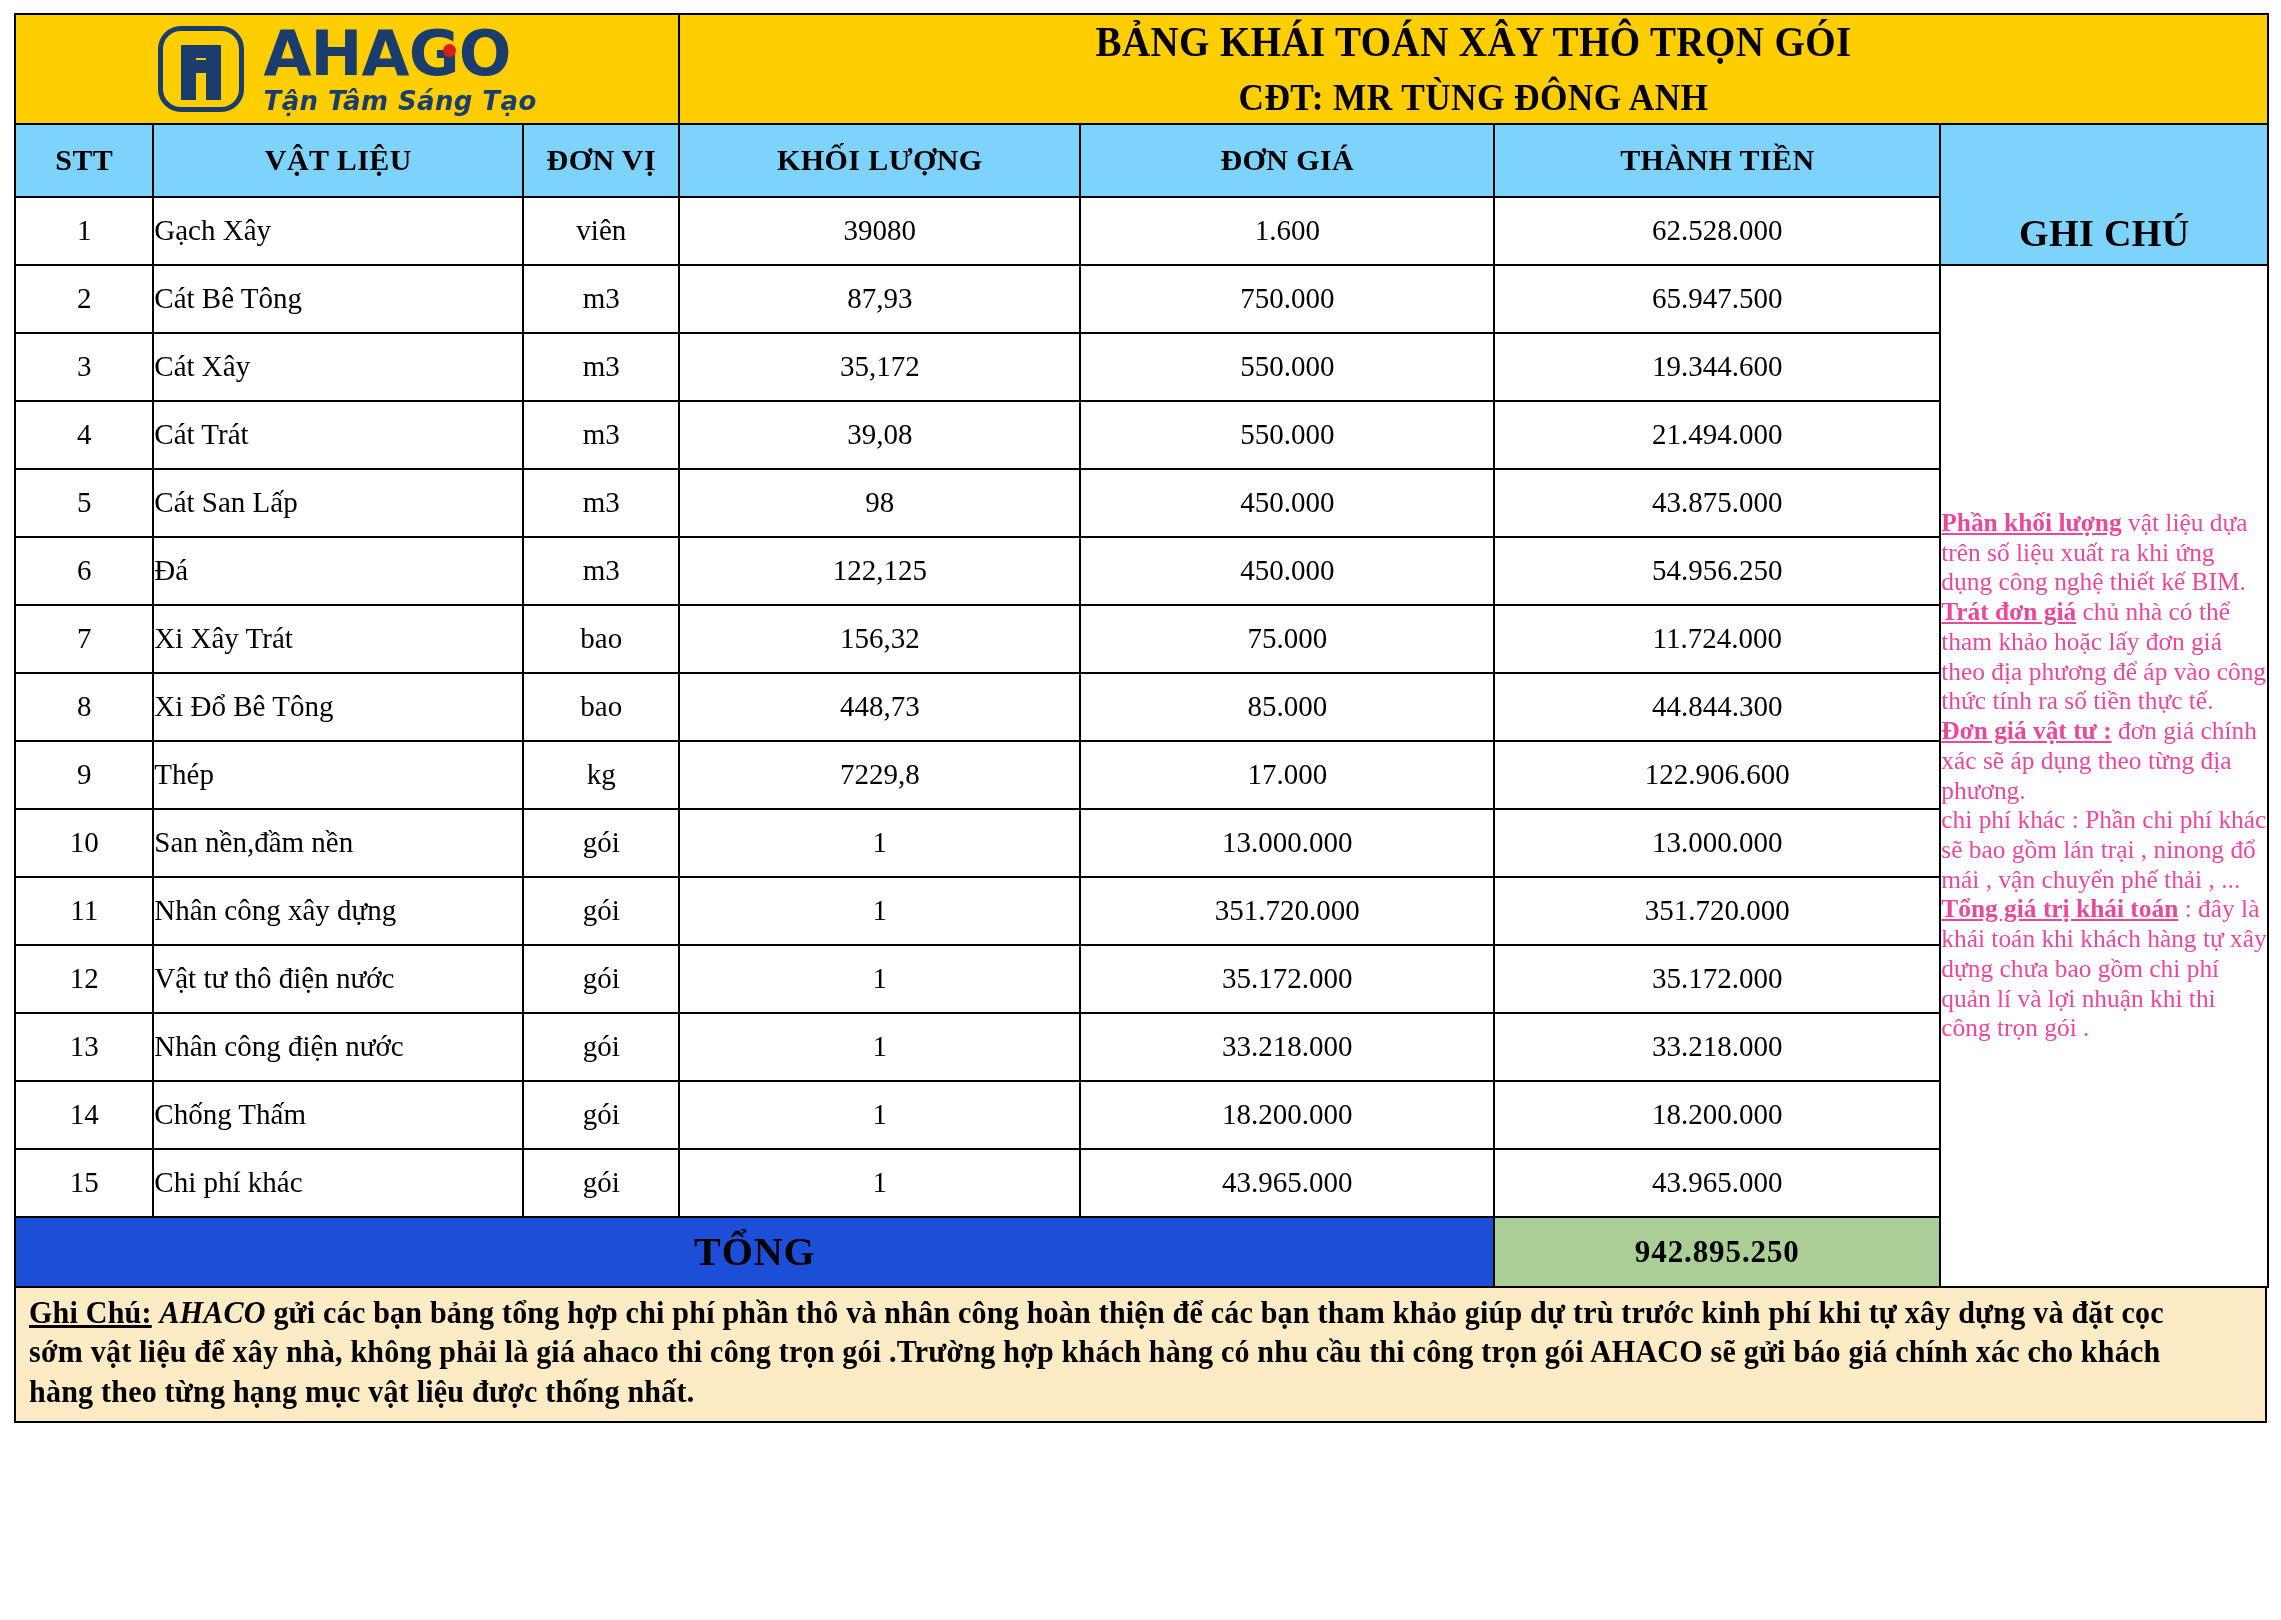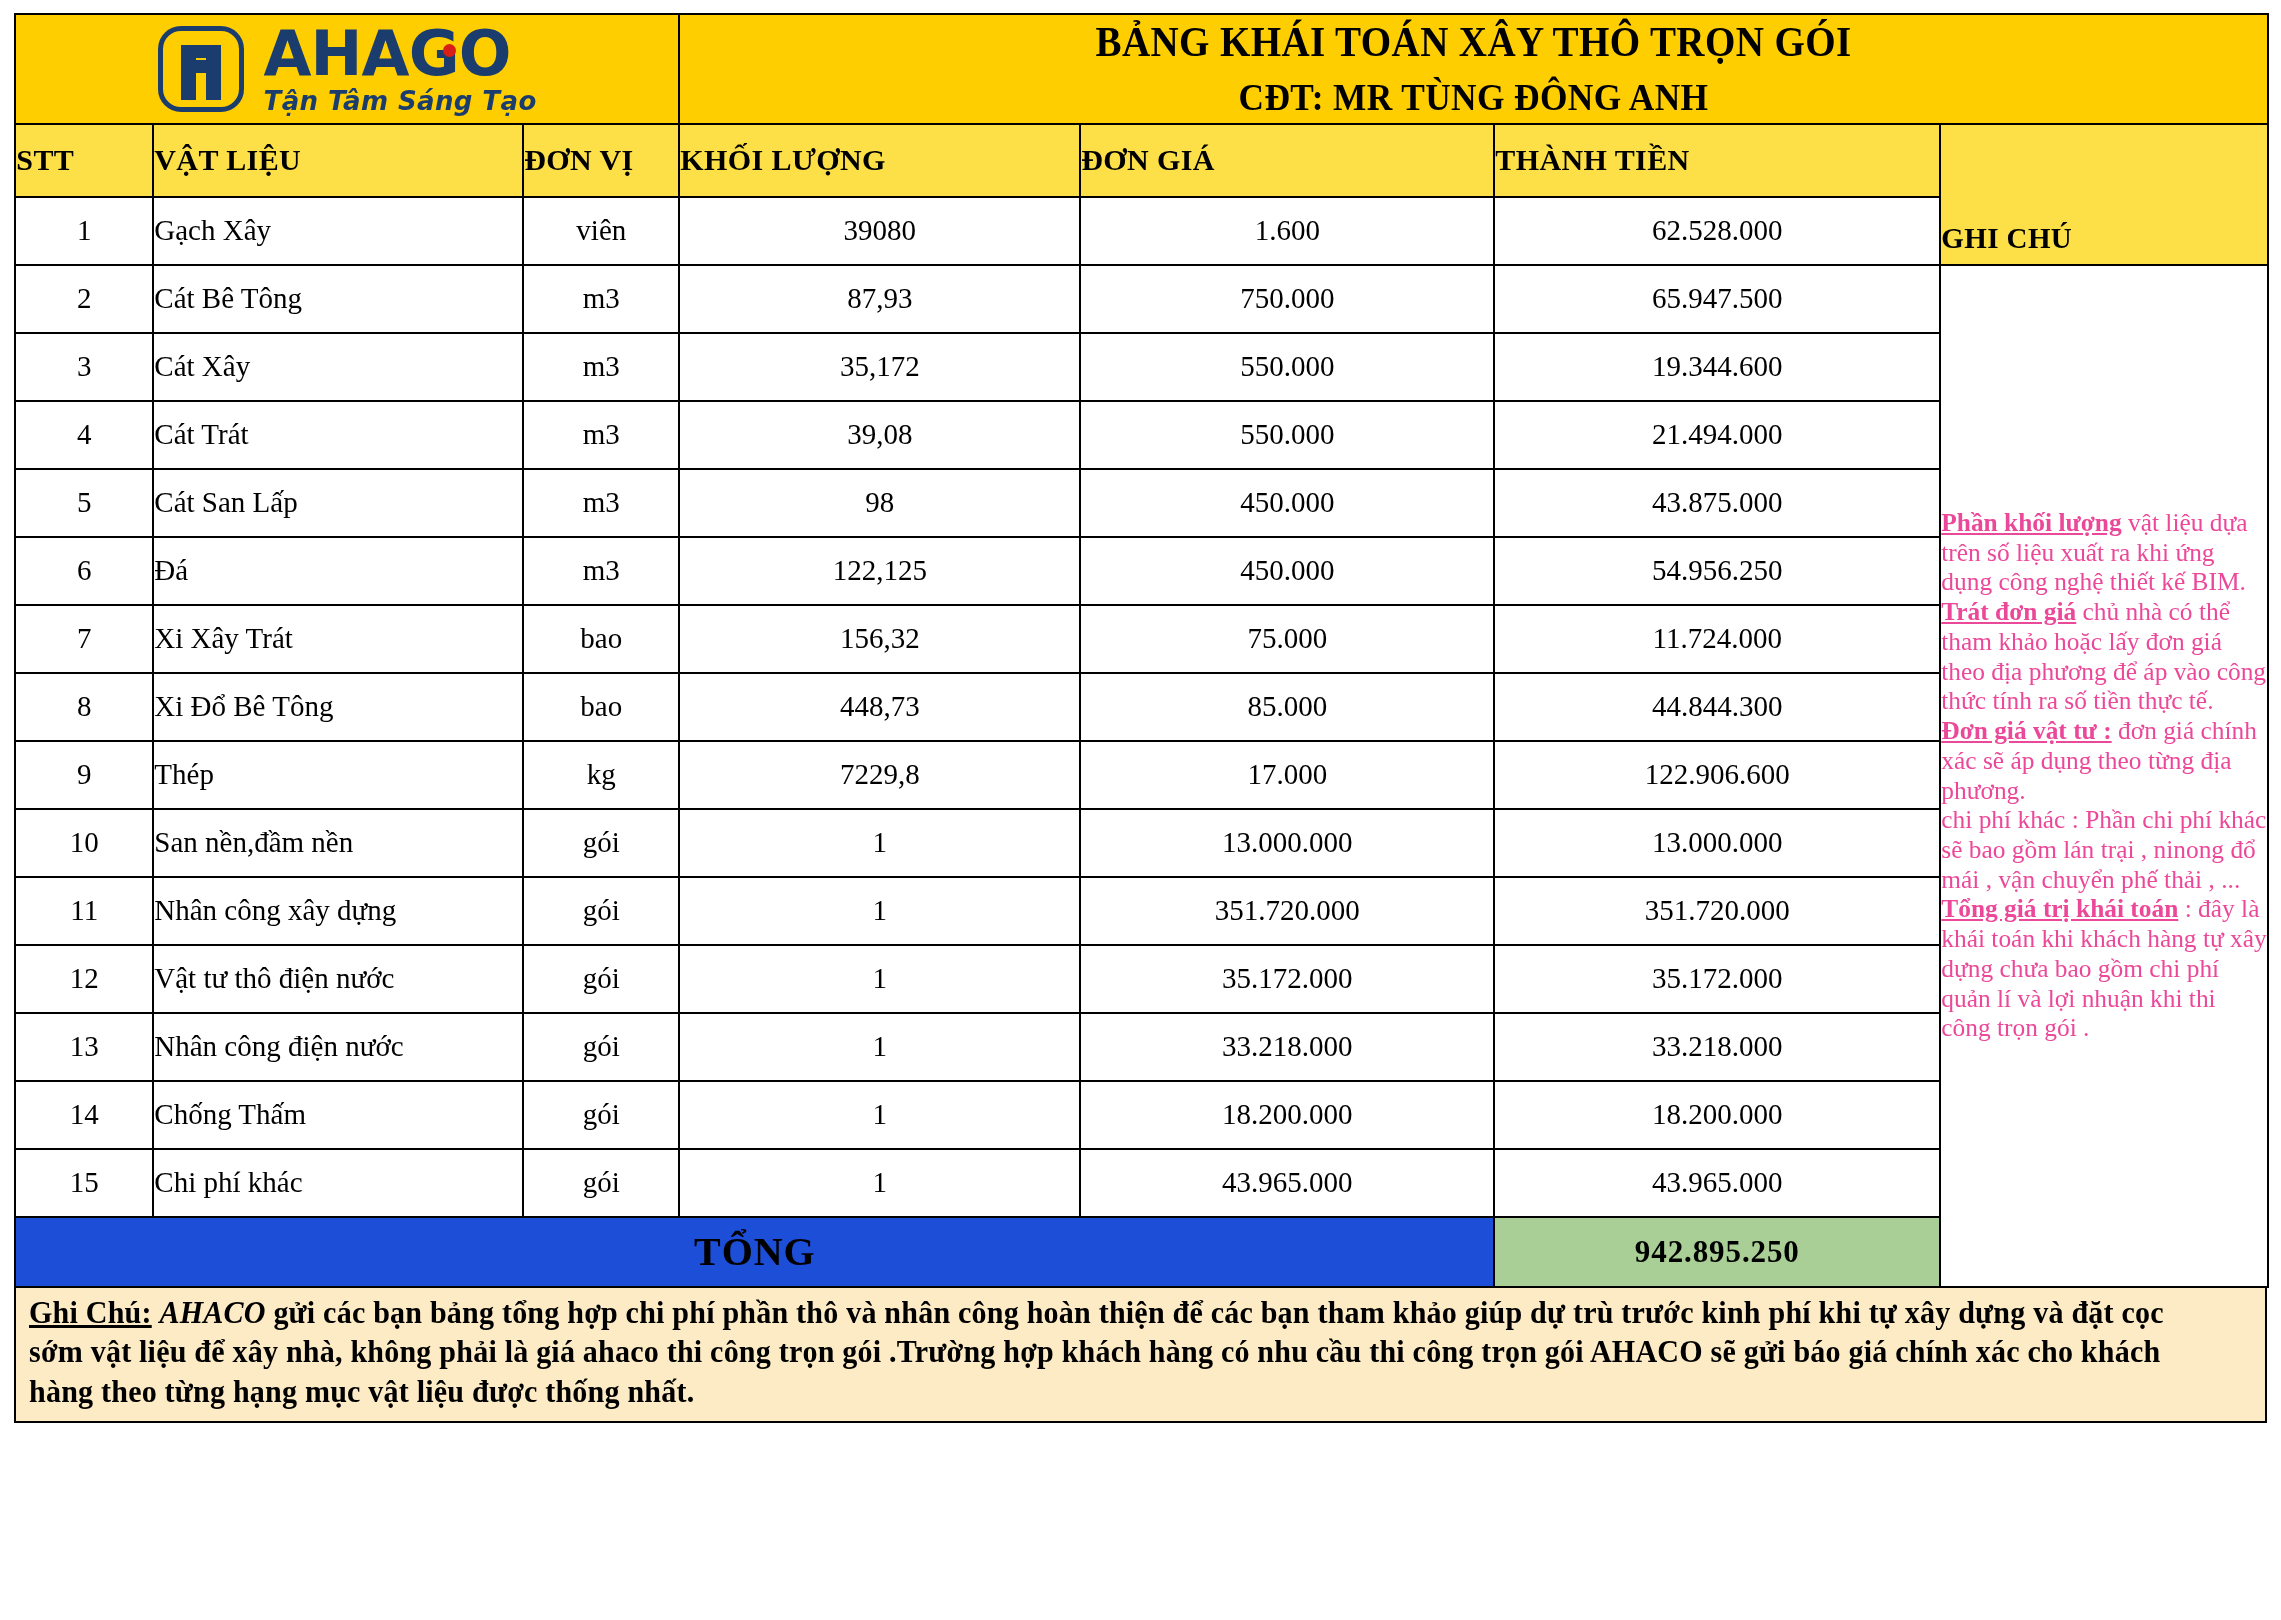--- a/index.html
+++ b/index.html
@@ -107,30 +107,31 @@
     font-weight: 700;
     font-size: 38px;
     letter-spacing: 0.4px;
     color: #000;
     transform: scaleX(0.93);
     white-space: nowrap;
   }
 
   
   .colhead {
-    background: #fde047;
+    background: #7dd3fc;
+    text-align: center;
     font-weight: 700;
     font-size: 30px;
     height: 73px;
     letter-spacing: 0.4px;
   }
   .colhead.ghi {
     vertical-align: bottom;
     padding-bottom: 9px;
-    font-size: 29px;
+    font-size: 38px;
   }
 
   
   .c-stt, .c-unit, .c-qty, .c-price, .c-amount {
     text-align: center;
   }
   .c-name { text-align: left; padding-left: 10.7px; }
   td.data {
     font-size: 29px;
     height: 68px;

